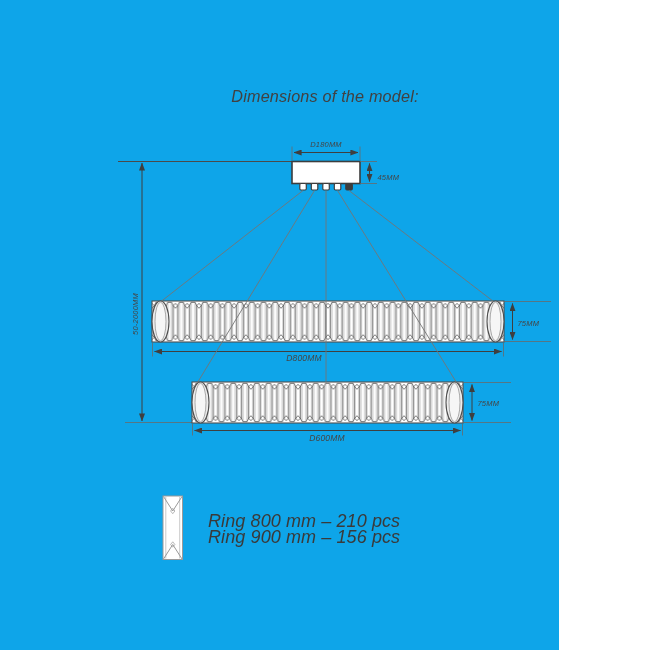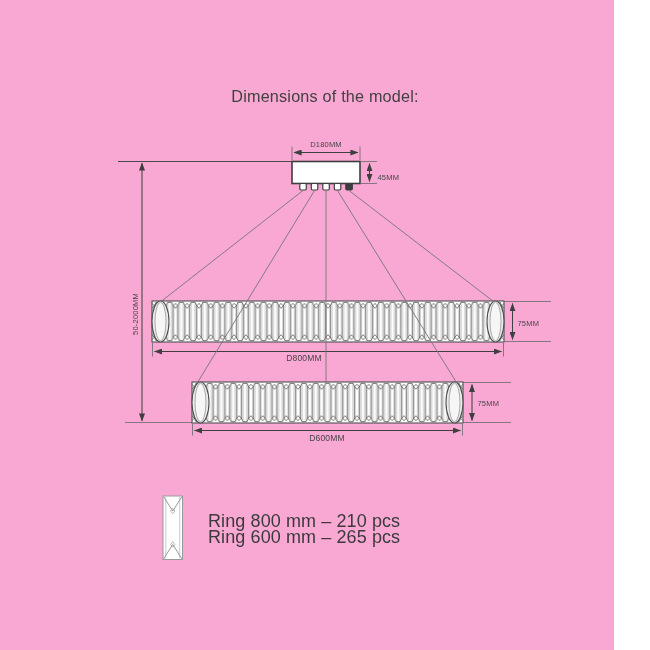--- a/index.html
+++ b/index.html
@@ -1,18 +1,19 @@
 <!DOCTYPE html>
 <html><head>
 <meta charset="utf-8">
 <style>
   html,body{margin:0;padding:0;background:#ffffff;}
   #stage{
-    position:relative;width:614px;height:650px;background:#f9a8d4;overflow:hidden;
+    position:relative;width:559px;height:650px;background:#0ea5e9;overflow:hidden;
     font-family:"Liberation Sans","DejaVu Sans",sans-serif;
+    font-style:italic;
   }
   .title-block{
     position:absolute;left:0;top:87px;width:650px;text-align:center;
     color:#414141;font-size:16.2px;line-height:18.6px;font-weight:500;letter-spacing:.2px;
   }
   svg{position:absolute;left:0;top:0;}
   svg text{
     font-family:"Liberation Sans","DejaVu Sans",sans-serif;
     fill:#454545;font-size:7.5px;letter-spacing:.2px;
   }
@@ -144,16 +145,16 @@
       <line x1="16.7" y1="1" x2="16.7" y2="62.5" stroke="#b3b3b3" stroke-width="0.7"></line>
       <path d="M0.5,0.5 L9.75,15 L19,0.5"></path>
       <path d="M0.5,63 L9.75,48.5 L19,63"></path>
       <path d="M7.6,15 L9.75,12.3 L11.9,15 L9.75,17.7 Z" stroke-width="0.7"></path>
       <path d="M7.6,48.5 L9.75,45.8 L11.9,48.5 L9.75,51.2 Z" stroke-width="0.7"></path>
     </g>
   </svg>
 
   <div class="legend-text">
     <div>Ring 800 mm – 210 pcs</div>
-    <div>Ring 600 mm – 265 pcs</div>
+    <div>Ring 900 mm – 156 pcs</div>
   </div>
 
 </div>
 
 </body></html>

